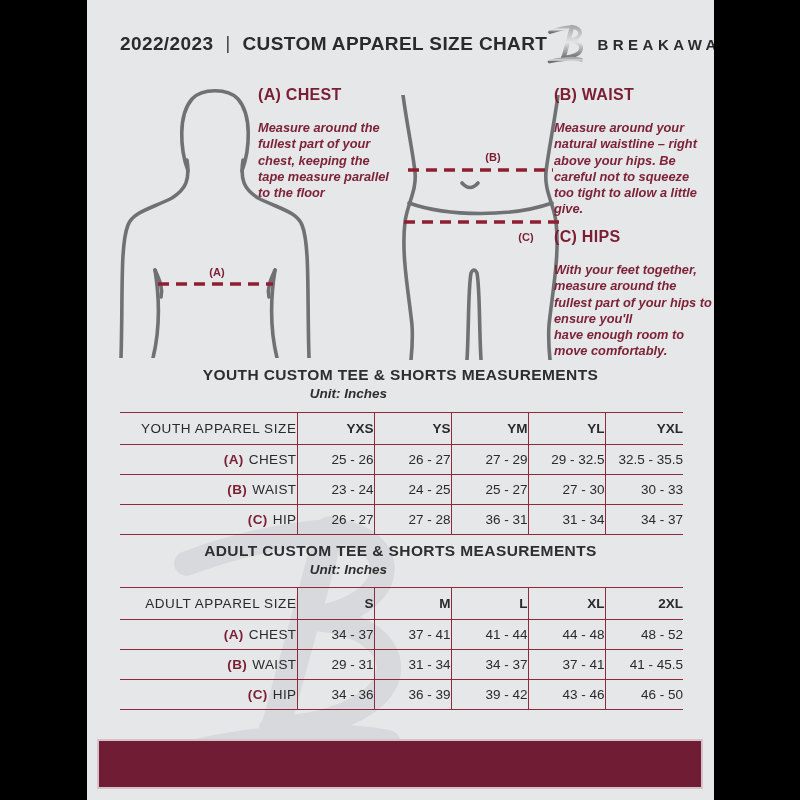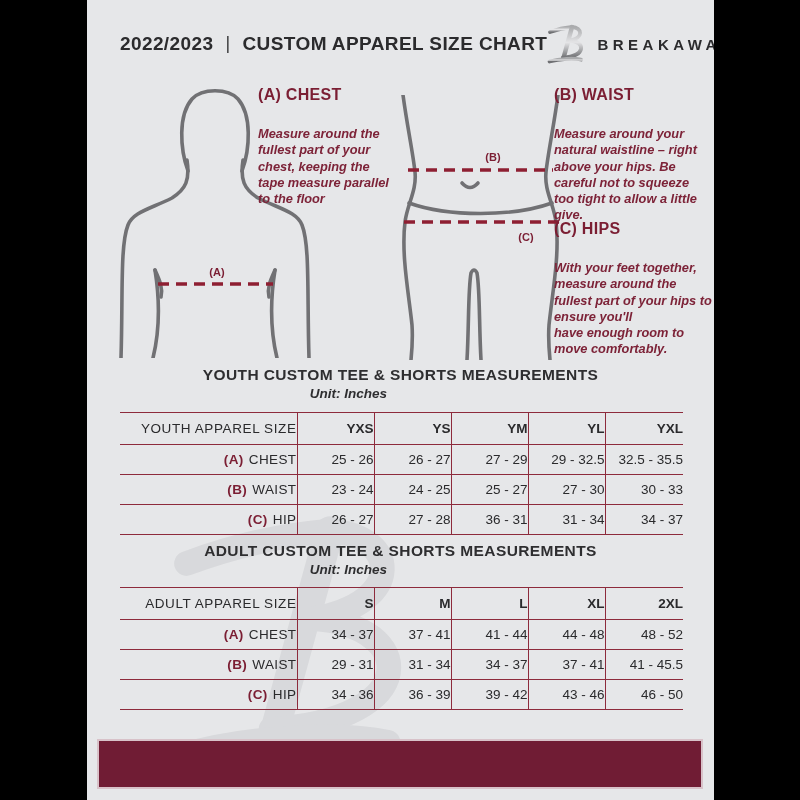--- a/index.html
+++ b/index.html
@@ -29,21 +29,21 @@
 
   
   .fig{position:absolute}
   .outline{fill:none;stroke:var(--fig);stroke-width:3.6;stroke-linecap:round}
   .dashline{fill:none;stroke:var(--dash);stroke-width:3.4;stroke-dasharray:11 7}
   .dlabel{font:bold 11px "Liberation Sans",sans-serif;fill:var(--maroon)}
 
   
   .instr{position:absolute}
   .instr h3{font-size:16px;font-weight:700;color:var(--maroon);letter-spacing:.3px}
-  .instr p{margin-top:22px;font-size:12.8px;line-height:1.27;font-style:italic;font-weight:600;color:var(--maroon-body)}
+  .instr p{margin-top:16px;font-size:12.8px;line-height:1.27;font-style:italic;font-weight:600;color:var(--maroon-body)}
   .pre{white-space:pre-line}
 
   
   .sec-title{position:absolute;left:0;width:627px;text-align:center;font-size:15.5px;font-weight:700;letter-spacing:.4px;color:#2e2e30}
   .sec-unit{position:absolute;left:0;width:523px;text-align:center;font-size:13.5px;font-style:italic;font-weight:600;color:#2e2e30}
 
   
   table.size-table{position:absolute;left:33px;width:563px;border-collapse:collapse;table-layout:fixed}
   table.size-table td{border:1px solid var(--tborder);height:30px;color:#2a2a2c;font-size:13.5px;text-align:right;vertical-align:middle;background:transparent}
   table.size-table tr td:first-child{border-left:none;text-align:right;padding-left:18px}
@@ -125,21 +125,21 @@
       </svg>
 
       <div class="instr" style="left:171px;top:86px;width:138px">
         <h3>(A) CHEST</h3>
         <p>Measure around the fullest part of your chest, keeping the tape measure parallel to the floor</p>
       </div>
       <div class="instr" style="left:467px;top:86px;width:152px">
         <h3>(B) WAIST</h3>
         <p>Measure around your natural waistline – right above your hips. Be careful not to squeeze too tight to allow a little give.</p>
       </div>
-      <div class="instr" style="left:467px;top:220px;width:158px">
+      <div class="instr" style="left:467px;top:228px;width:158px">
         <h3>(C) HIPS</h3>
         <p class="pre">With your feet together, measure around the fullest part of your hips to ensure you'll
 have enough room to move comfortably.</p>
       </div>
 
       <div class="sec-title" style="top:366px">YOUTH CUSTOM TEE &amp; SHORTS MEASUREMENTS</div>
       <div class="sec-unit" style="top:386px">Unit: Inches</div>
 
       <table class="size-table" style="top:412px">
         <colgroup>

